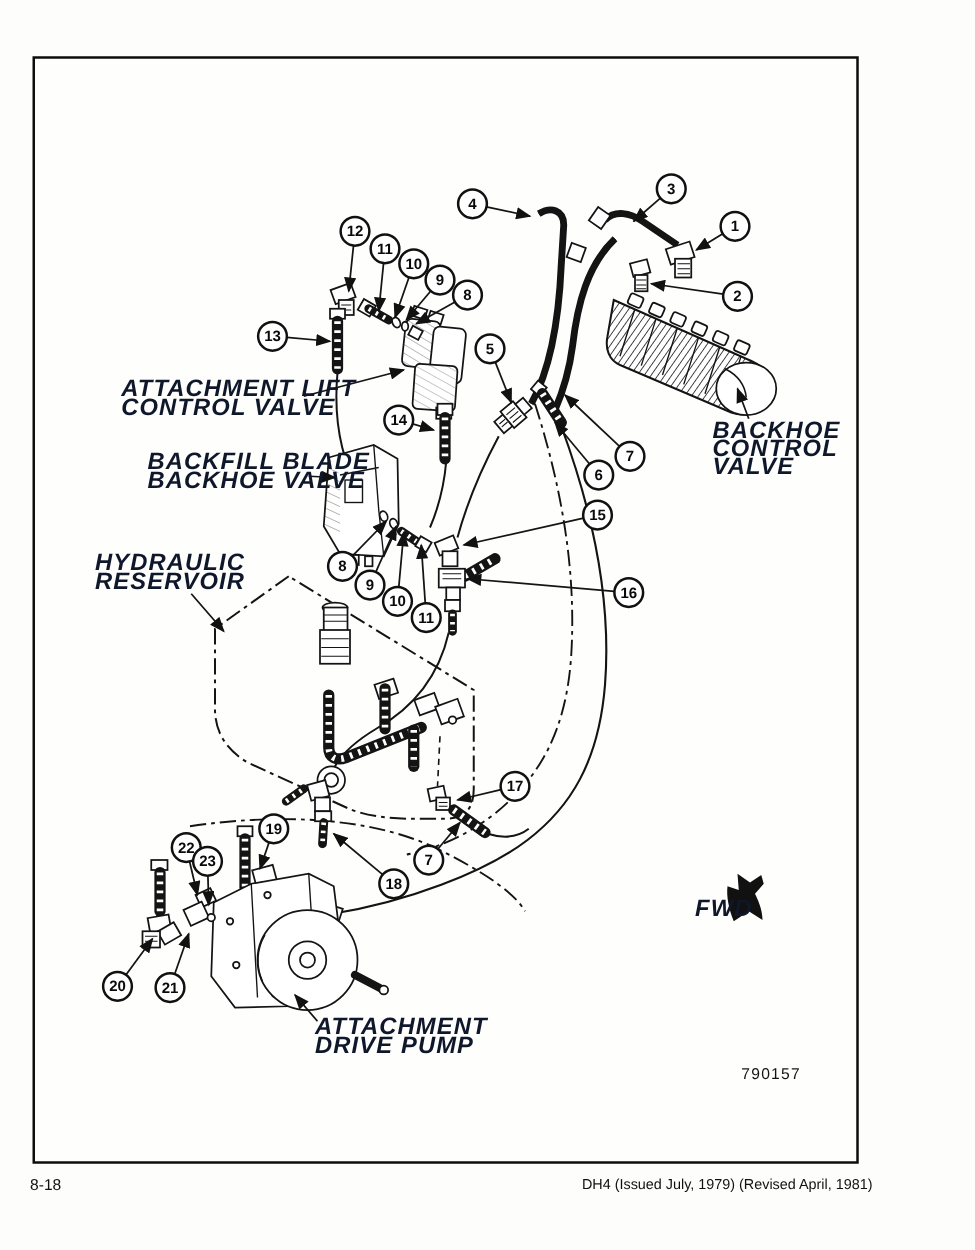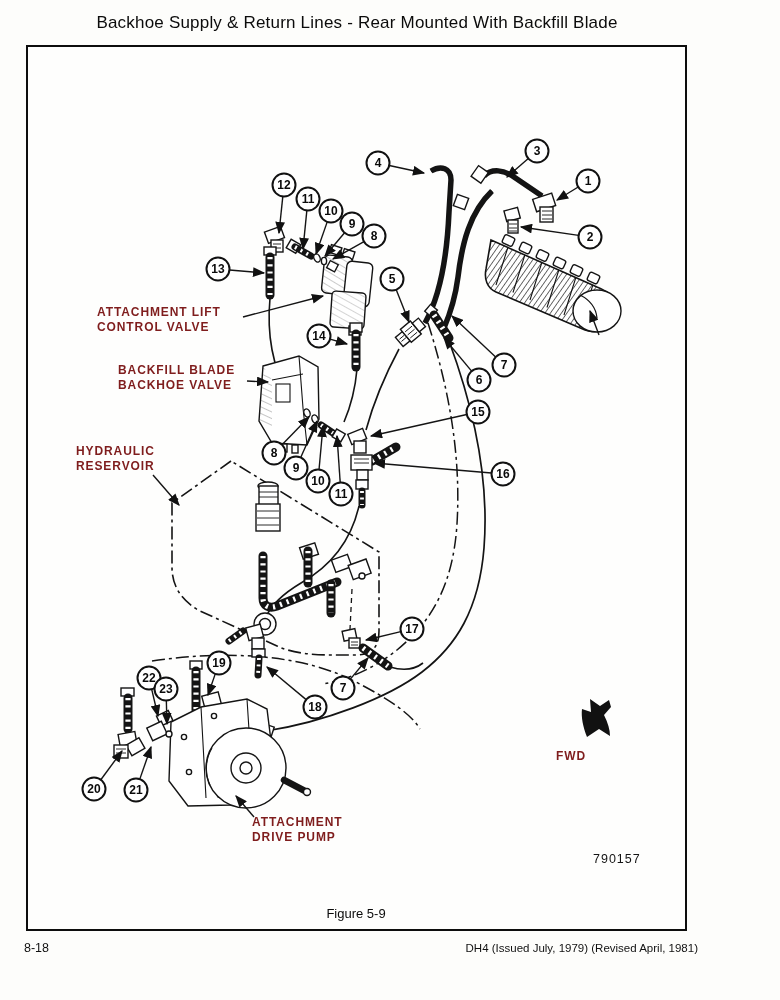--- a/index.html
+++ b/index.html
@@ -8,42 +8,41 @@
   .page-title{position:absolute;left:26px;top:13px;width:662px;text-align:center;
         font-size:17px;letter-spacing:0.2px;color:#0b0b0b;}
   .figure-box{position:absolute;left:26px;top:45px;width:657px;height:882px;
         border:2.5px solid #0d0d0d;background:#fefefd;}
   .figure-caption{position:absolute;left:26px;top:906px;width:660px;text-align:center;
         font-size:13px;color:#0b0b0b;}
   .footer-left{position:absolute;left:24px;top:941px;font-size:12.5px;}
   .footer-right{position:absolute;right:82px;top:942px;font-size:11.5px;}
   .diagram-svg{position:absolute;left:26px;top:45px;}
   .labels-layer{position:absolute;left:0;top:0;width:780px;height:1000px;pointer-events:none;}
-  .diagram-label{position:absolute;font-weight:bold;font-size:12px;letter-spacing:0.9px;
-        line-height:14.5px;white-space:pre-line;color:#7f1d1d;}
+  .diagram-label{position:absolute;font-weight:bold;font-size:19px;letter-spacing:0.9px;
+        line-height:14.5px;white-space:pre-line;color:#0f172a;font-style:italic;}
   
   .ln{stroke:#141414;fill:none;}
   .fit{fill:#ffffff;stroke:#141414;stroke-width:1.4;}
   .tick{stroke:#141414;stroke-width:0.9;fill:none;}
   path.hose{stroke:#141414;stroke-width:9;fill:none;stroke-linecap:round;}
   path.hose-overlay{stroke:#ffffff;stroke-width:5.2;fill:none;stroke-dasharray:2.2 5;}
   path.hose-thin{stroke:#141414;stroke-width:7;fill:none;stroke-linecap:round;}
   path.hose-thin-overlay{stroke:#ffffff;stroke-width:3.8;fill:none;stroke-dasharray:2 4.5;}
   .phantom{stroke-dasharray:13 4 3 4;}
   .callout-circle{fill:#fff;stroke:#111;stroke-width:2;}
   .callout-num{font:bold 12px "Liberation Sans",sans-serif;fill:#0a0a0a;text-anchor:middle;}
   .leader{stroke:#141414;stroke-width:1.4;fill:none;}
   .svgtext{font-family:"Liberation Sans",sans-serif;fill:#141414;}
 </style>
 </head>
 <body>
 
 <div class="page">
 
-  <div class="page-title">Backhoe Supply &amp; Return Lines - Rear Mounted With Backfill Blade</div>
 
   <div class="figure-box"></div>
 
   <svg class="diagram-svg" width="657" height="882" viewBox="26 45 657 882" xmlns="http://www.w3.org/2000/svg">
     <defs>
       <pattern id="hatch" width="4.5" height="4.5" patternUnits="userSpaceOnUse" patternTransform="rotate(35)">
         <line x1="0" y1="0" x2="0" y2="4.5" stroke="#1b1b1b" stroke-width="1.3"></line>
       </pattern>
       <pattern id="hatch2" width="6" height="6" patternUnits="userSpaceOnUse" patternTransform="rotate(115)">
         <line x1="0" y1="0" x2="0" y2="6" stroke="#2a2a2a" stroke-width="0.9"></line>
@@ -393,21 +392,23 @@
       </g>
   </svg>
 
   <div class="labels-layer" id="labels-layer">
       <div class="diagram-label" style="left: 97px; top: 305px;">ATTACHMENT LIFT
 CONTROL  VALVE</div>
       <div class="diagram-label" style="left: 118px; top: 363px;">BACKFILL  BLADE
 BACKHOE  VALVE</div>
       <div class="diagram-label" style="left: 76px; top: 444px;">HYDRAULIC
 RESERVOIR</div>
+      <div class="diagram-label" style="left: 570px; top: 338px;">BACKHOE
+CONTROL
+VALVE</div>
       <div class="diagram-label" style="left: 252px; top: 815px;">ATTACHMENT
 DRIVE  PUMP</div>
-      <div class="diagram-label" style="left: 556px; top: 749px;">FWD</div>
+      <div class="diagram-label" style="left: 556px; top: 721px;">FWD</div>
     </div>
 
-  <div class="figure-caption">Figure 5-9</div>
   <div class="footer-left">8-18</div>
   <div class="footer-right">DH4 (Issued July, 1979) (Revised April, 1981)</div>
 </div>
 
 </body></html>

